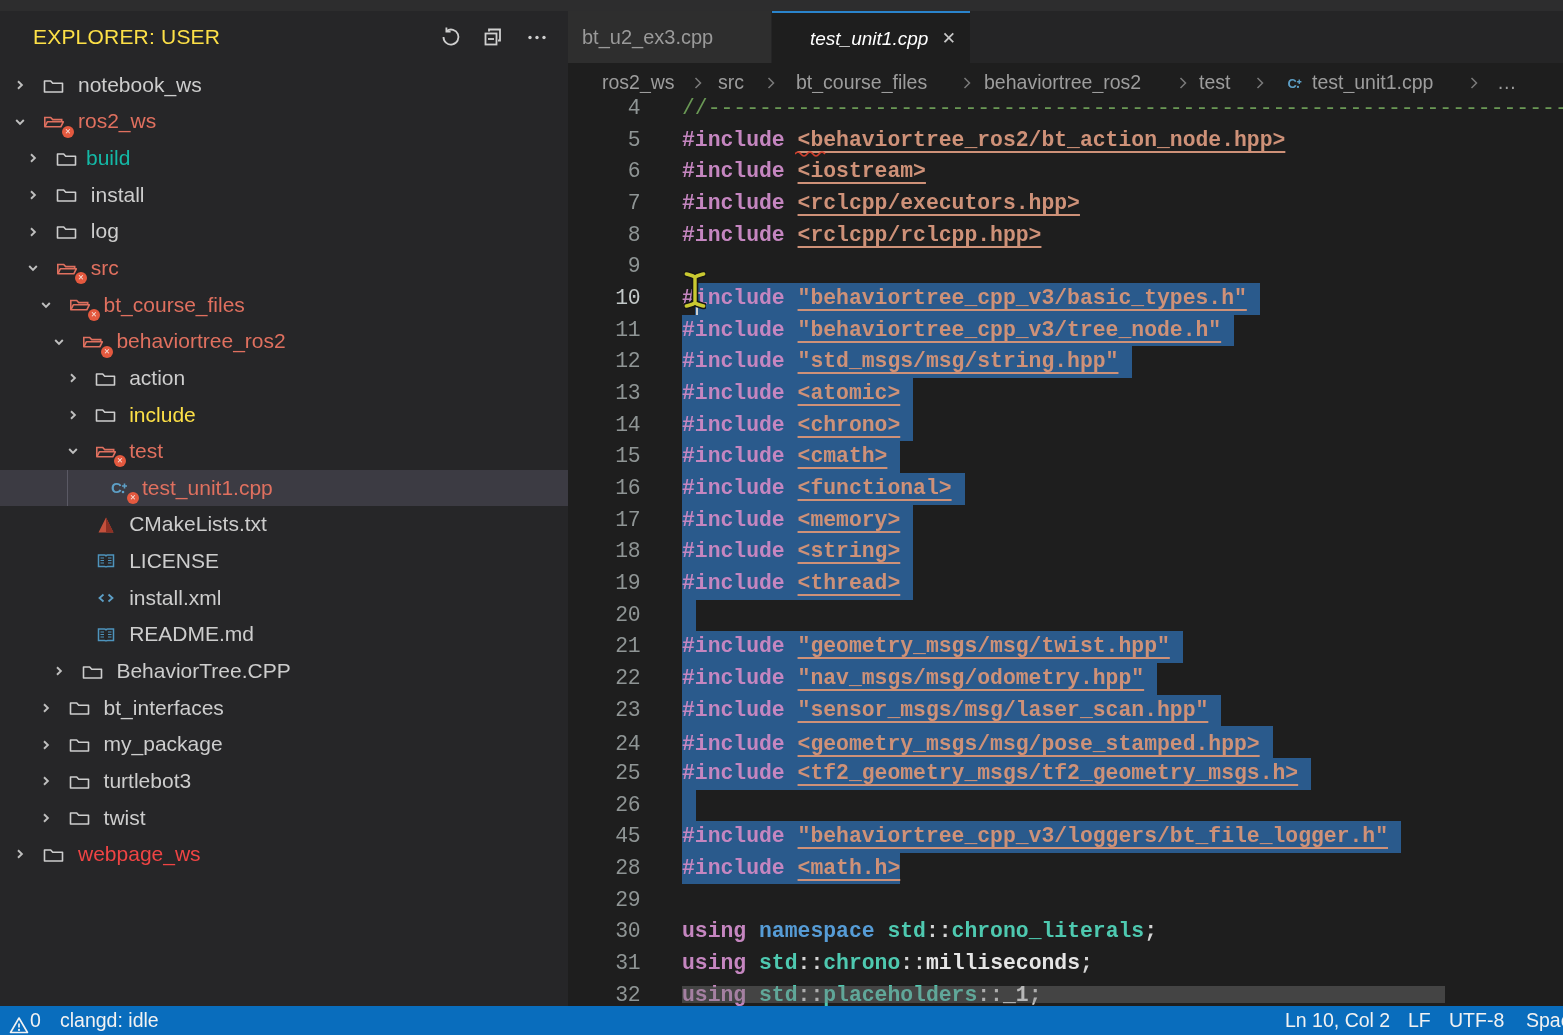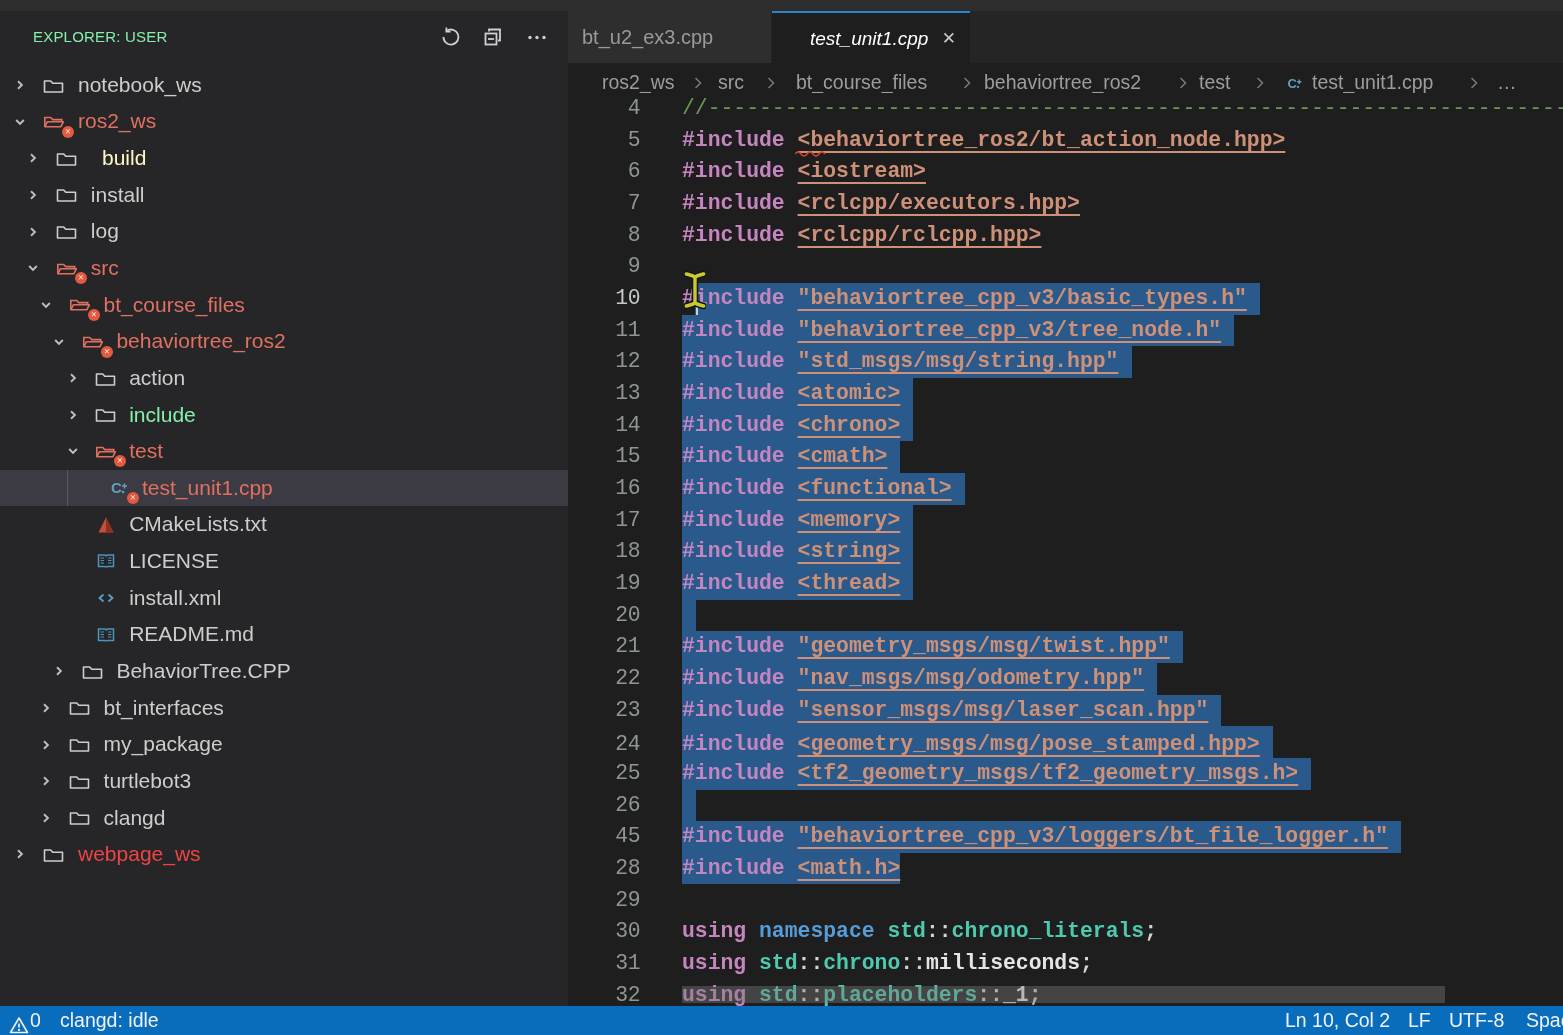--- a/index.html
+++ b/index.html
@@ -1,20 +1,20 @@
 <!DOCTYPE html>
 <html><head><meta charset="utf-8"><style>
 * {margin:0;padding:0;box-sizing:border-box}
 html,body {width:1563px;height:1035px;overflow:hidden;background:#1e1e1e;
   font-family:"Liberation Sans",sans-serif}
 .ab {position:absolute}
 #topstrip {position:absolute;left:0;top:0;width:1563px;height:11px;background:#2d2d2e}
 #sidebar {position:absolute;left:0;top:11px;width:568px;height:995px;background:#262628;overflow:hidden}
 #sbhead {position:absolute;left:33px;top:11px;height:30px;line-height:30px;
-  font-size:15px;letter-spacing:.2px;color:#86efac}
+  font-size:21px;letter-spacing:.2px;color:#fde047}
 .tn {font-size:21px;white-space:pre}
 #tabbar {position:absolute;left:568px;top:11px;width:995px;height:52px;background:#252526}
 .tab {position:absolute;top:0;height:52px;font-size:19.5px;line-height:52px}
 #tab1 {left:0;width:203px;background:#2e2e2e;color:#9a9a9a;padding-left:14px;font-size:20px}
 #tab2 {left:204px;width:198px;background:#1e1e1e;color:#fff;border-top:2.5px solid #2a84cc;
   font-style:italic;padding-left:38px;font-size:19px}
 #tab2 .x {position:absolute;right:14px;top:0;font-style:normal;color:#c8c8c8;font-size:17px}
 #crumbs {position:absolute;left:568px;top:63px;width:995px;height:30px;background:#1e1e1e}
 .bct {top:4px;height:31px;line-height:31px;font-size:19.5px;color:#9d9d9d;white-space:pre}
 #editor {position:absolute;left:568px;top:93px;width:995px;height:913px;background:#1e1e1e;overflow:hidden}
@@ -69,21 +69,21 @@
       <path d="M1.8,13.8 l2.5,-5 h16 l-2.5,5 z" fill="none" stroke="#e0705f" stroke-width="1.6" stroke-linejoin="round"></path>
     </svg>
     <div class="ab" style="left:62px;top:114.66px;width:12px;height:12px;border-radius:50%;background:#e4593f;color:#f7e9e4;font:7.5px 'Liberation Sans',sans-serif;text-align:center;line-height:12px">✕</div>
     <div class="ab tn" style="left:78.0px;top:92.3px;height:36.6px;line-height:36.6px;color:#e0705f">ros2_ws</div>
     <svg class="ab" style="left:24.799999999999997px;top:139.3px" width="16" height="16">
       <path d="M6.0,4.2 L9.9,8 L6.0,11.8" fill="none" stroke="#bfbfbf" stroke-width="1.9"></path>
     </svg>
     <svg class="ab" style="left:55.5px;top:138.8px" width="22" height="17">
       <path d="M1.5,15 v-11 h6.2 l2,2.2 h9.8 v8.8 z" fill="none" stroke="#cdcdcd" stroke-width="1.6" stroke-linejoin="round"></path>
     </svg>
-    <div class="ab tn" style="left:102px;top:129.0px;height:36.6px;line-height:36.6px;color:#fef9c3">build</div>
+    <div class="ab tn" style="left:86px;top:129.0px;height:36.6px;line-height:36.6px;color:#14b8a6">build</div>
     <svg class="ab" style="left:24.799999999999997px;top:175.94px" width="16" height="16">
       <path d="M6.0,4.2 L9.9,8 L6.0,11.8" fill="none" stroke="#bfbfbf" stroke-width="1.9"></path>
     </svg>
     <svg class="ab" style="left:55.5px;top:175.44px" width="22" height="17">
       <path d="M1.5,15 v-11 h6.2 l2,2.2 h9.8 v8.8 z" fill="none" stroke="#cdcdcd" stroke-width="1.6" stroke-linejoin="round"></path>
     </svg>
     <div class="ab tn" style="left:90.8px;top:165.6px;height:36.6px;line-height:36.6px;color:#cdcdcd">install</div>
     <svg class="ab" style="left:24.799999999999997px;top:212.57999999999998px" width="16" height="16">
       <path d="M6.0,4.2 L9.9,8 L6.0,11.8" fill="none" stroke="#bfbfbf" stroke-width="1.9"></path>
     </svg>
@@ -124,21 +124,21 @@
     <svg class="ab" style="left:94.5px;top:358.64px" width="22" height="17">
       <path d="M1.5,15 v-11 h6.2 l2,2.2 h9.8 v8.8 z" fill="none" stroke="#cdcdcd" stroke-width="1.6" stroke-linejoin="round"></path>
     </svg>
     <div class="ab tn" style="left:129.2px;top:348.8px;height:36.6px;line-height:36.6px;color:#cdcdcd">action</div>
     <svg class="ab" style="left:64.7px;top:395.78px" width="16" height="16">
       <path d="M6.0,4.2 L9.9,8 L6.0,11.8" fill="none" stroke="#bfbfbf" stroke-width="1.9"></path>
     </svg>
     <svg class="ab" style="left:94.5px;top:395.28px" width="22" height="17">
       <path d="M1.5,15 v-11 h6.2 l2,2.2 h9.8 v8.8 z" fill="none" stroke="#cdcdcd" stroke-width="1.6" stroke-linejoin="round"></path>
     </svg>
-    <div class="ab tn" style="left:129.2px;top:385.5px;height:36.6px;line-height:36.6px;color:#86efac">include</div>
+    <div class="ab tn" style="left:129.2px;top:385.5px;height:36.6px;line-height:36.6px;color:#fde047">include</div>
     <svg class="ab" style="left:64.7px;top:432.41999999999996px" width="16" height="16">
       <path d="M4.2,6.0 L8,9.9 L11.8,6.0" fill="none" stroke="#bfbfbf" stroke-width="1.9"></path>
     </svg>
     <svg class="ab" style="left:94.5px;top:431.91999999999996px" width="22" height="17">
       <path d="M1.8,13.8 v-9.3 h5.9 l2,2.1 h9 v2.2" fill="none" stroke="#e0705f" stroke-width="1.6"></path>
       <path d="M1.8,13.8 l2.5,-5 h16 l-2.5,5 z" fill="none" stroke="#e0705f" stroke-width="1.6" stroke-linejoin="round"></path>
     </svg>
     <div class="ab" style="left:114px;top:444.41999999999996px;width:12px;height:12px;border-radius:50%;background:#e4593f;color:#f7e9e4;font:7.5px 'Liberation Sans',sans-serif;text-align:center;line-height:12px">✕</div>
     <div class="ab tn" style="left:129.2px;top:422.1px;height:36.6px;line-height:36.6px;color:#e0705f">test</div>
     <div class="ab" style="left:0;top:458.7px;width:568px;height:36.6px;background:#3c3b43"></div>
@@ -196,21 +196,21 @@
     <svg class="ab" style="left:68.5px;top:761.6800000000001px" width="22" height="17">
       <path d="M1.5,15 v-11 h6.2 l2,2.2 h9.8 v8.8 z" fill="none" stroke="#cdcdcd" stroke-width="1.6" stroke-linejoin="round"></path>
     </svg>
     <div class="ab tn" style="left:103.6px;top:751.9px;height:36.6px;line-height:36.6px;color:#cdcdcd">turtlebot3</div>
     <svg class="ab" style="left:38.1px;top:798.82px" width="16" height="16">
       <path d="M6.0,4.2 L9.9,8 L6.0,11.8" fill="none" stroke="#bfbfbf" stroke-width="1.9"></path>
     </svg>
     <svg class="ab" style="left:68.5px;top:798.32px" width="22" height="17">
       <path d="M1.5,15 v-11 h6.2 l2,2.2 h9.8 v8.8 z" fill="none" stroke="#cdcdcd" stroke-width="1.6" stroke-linejoin="round"></path>
     </svg>
-    <div class="ab tn" style="left:103.6px;top:788.5px;height:36.6px;line-height:36.6px;color:#cdcdcd">clangd</div>
+    <div class="ab tn" style="left:103.6px;top:788.5px;height:36.6px;line-height:36.6px;color:#cdcdcd">twist</div>
     <svg class="ab" style="left:11.5px;top:835.4600000000002px" width="16" height="16">
       <path d="M6.0,4.2 L9.9,8 L6.0,11.8" fill="none" stroke="#bfbfbf" stroke-width="1.9"></path>
     </svg>
     <svg class="ab" style="left:42.5px;top:834.9600000000002px" width="22" height="17">
       <path d="M1.5,15 v-11 h6.2 l2,2.2 h9.8 v8.8 z" fill="none" stroke="#cdcdcd" stroke-width="1.6" stroke-linejoin="round"></path>
     </svg>
     <div class="ab tn" style="left:78.0px;top:825.1px;height:36.6px;line-height:36.6px;color:#ef4444">webpage_ws</div>
 </div>
 <div id="tabbar">
   <div class="tab" id="tab1">bt_u2_ex3.cpp</div>

